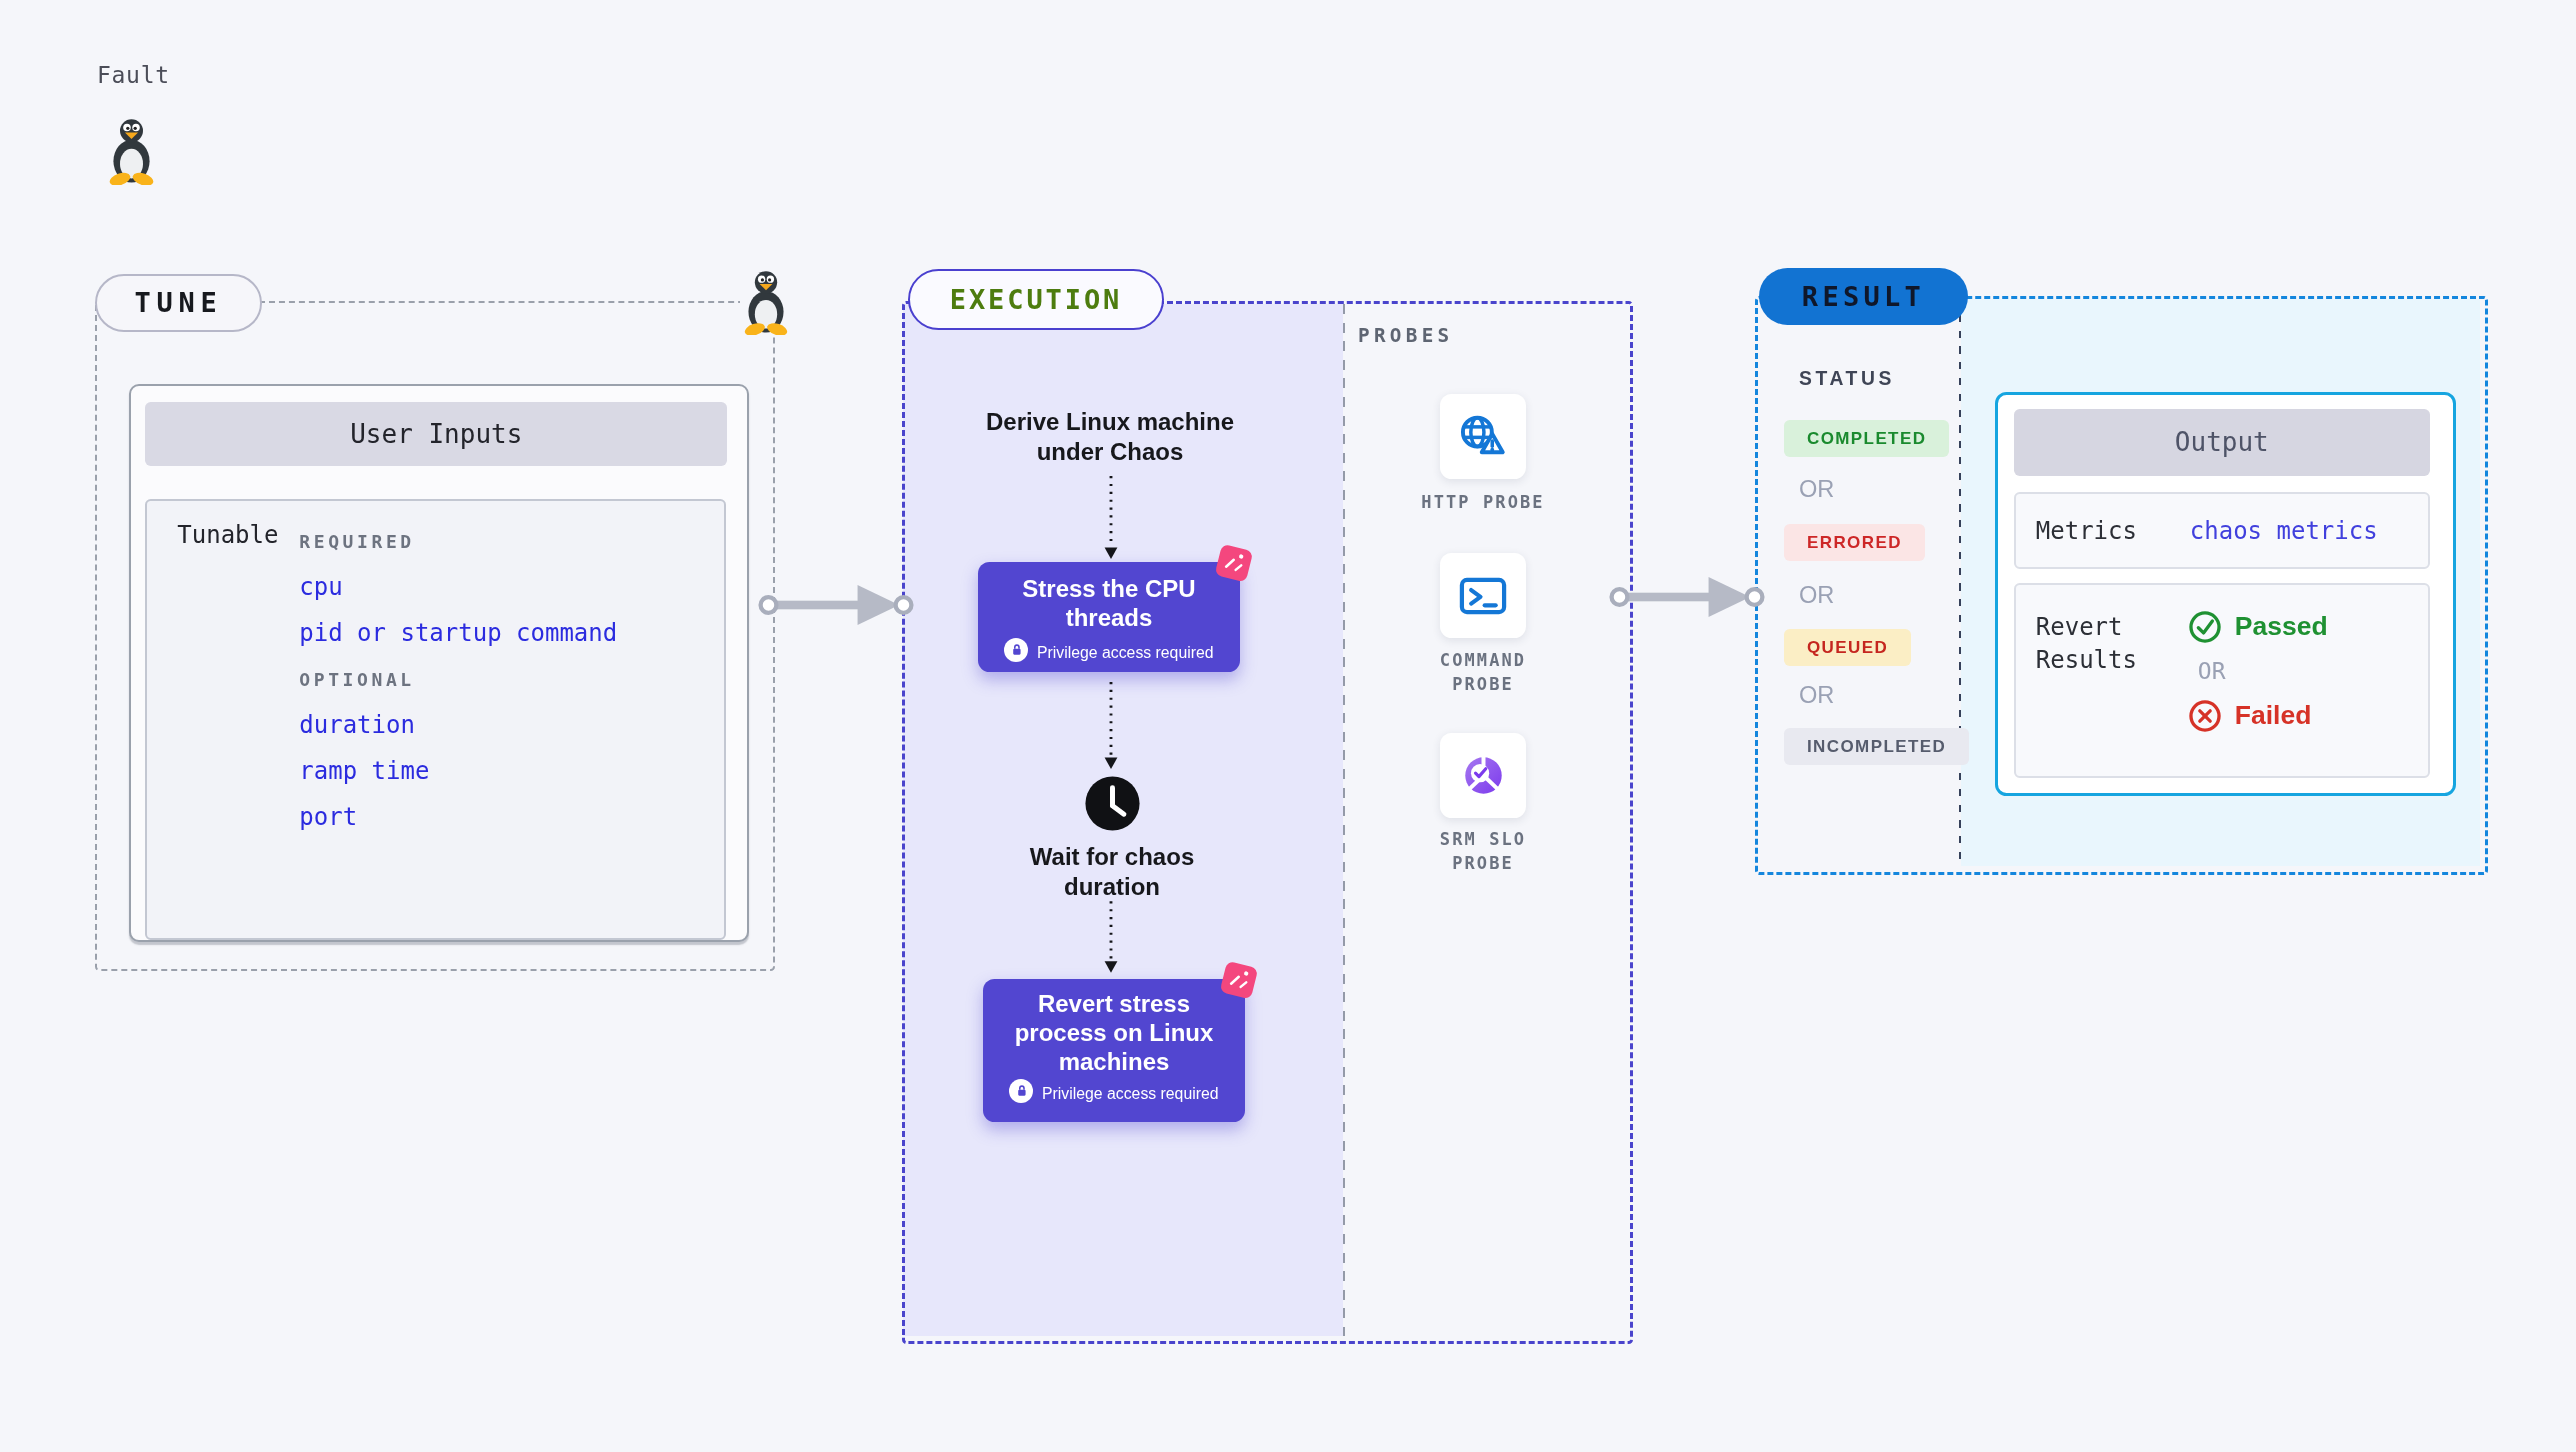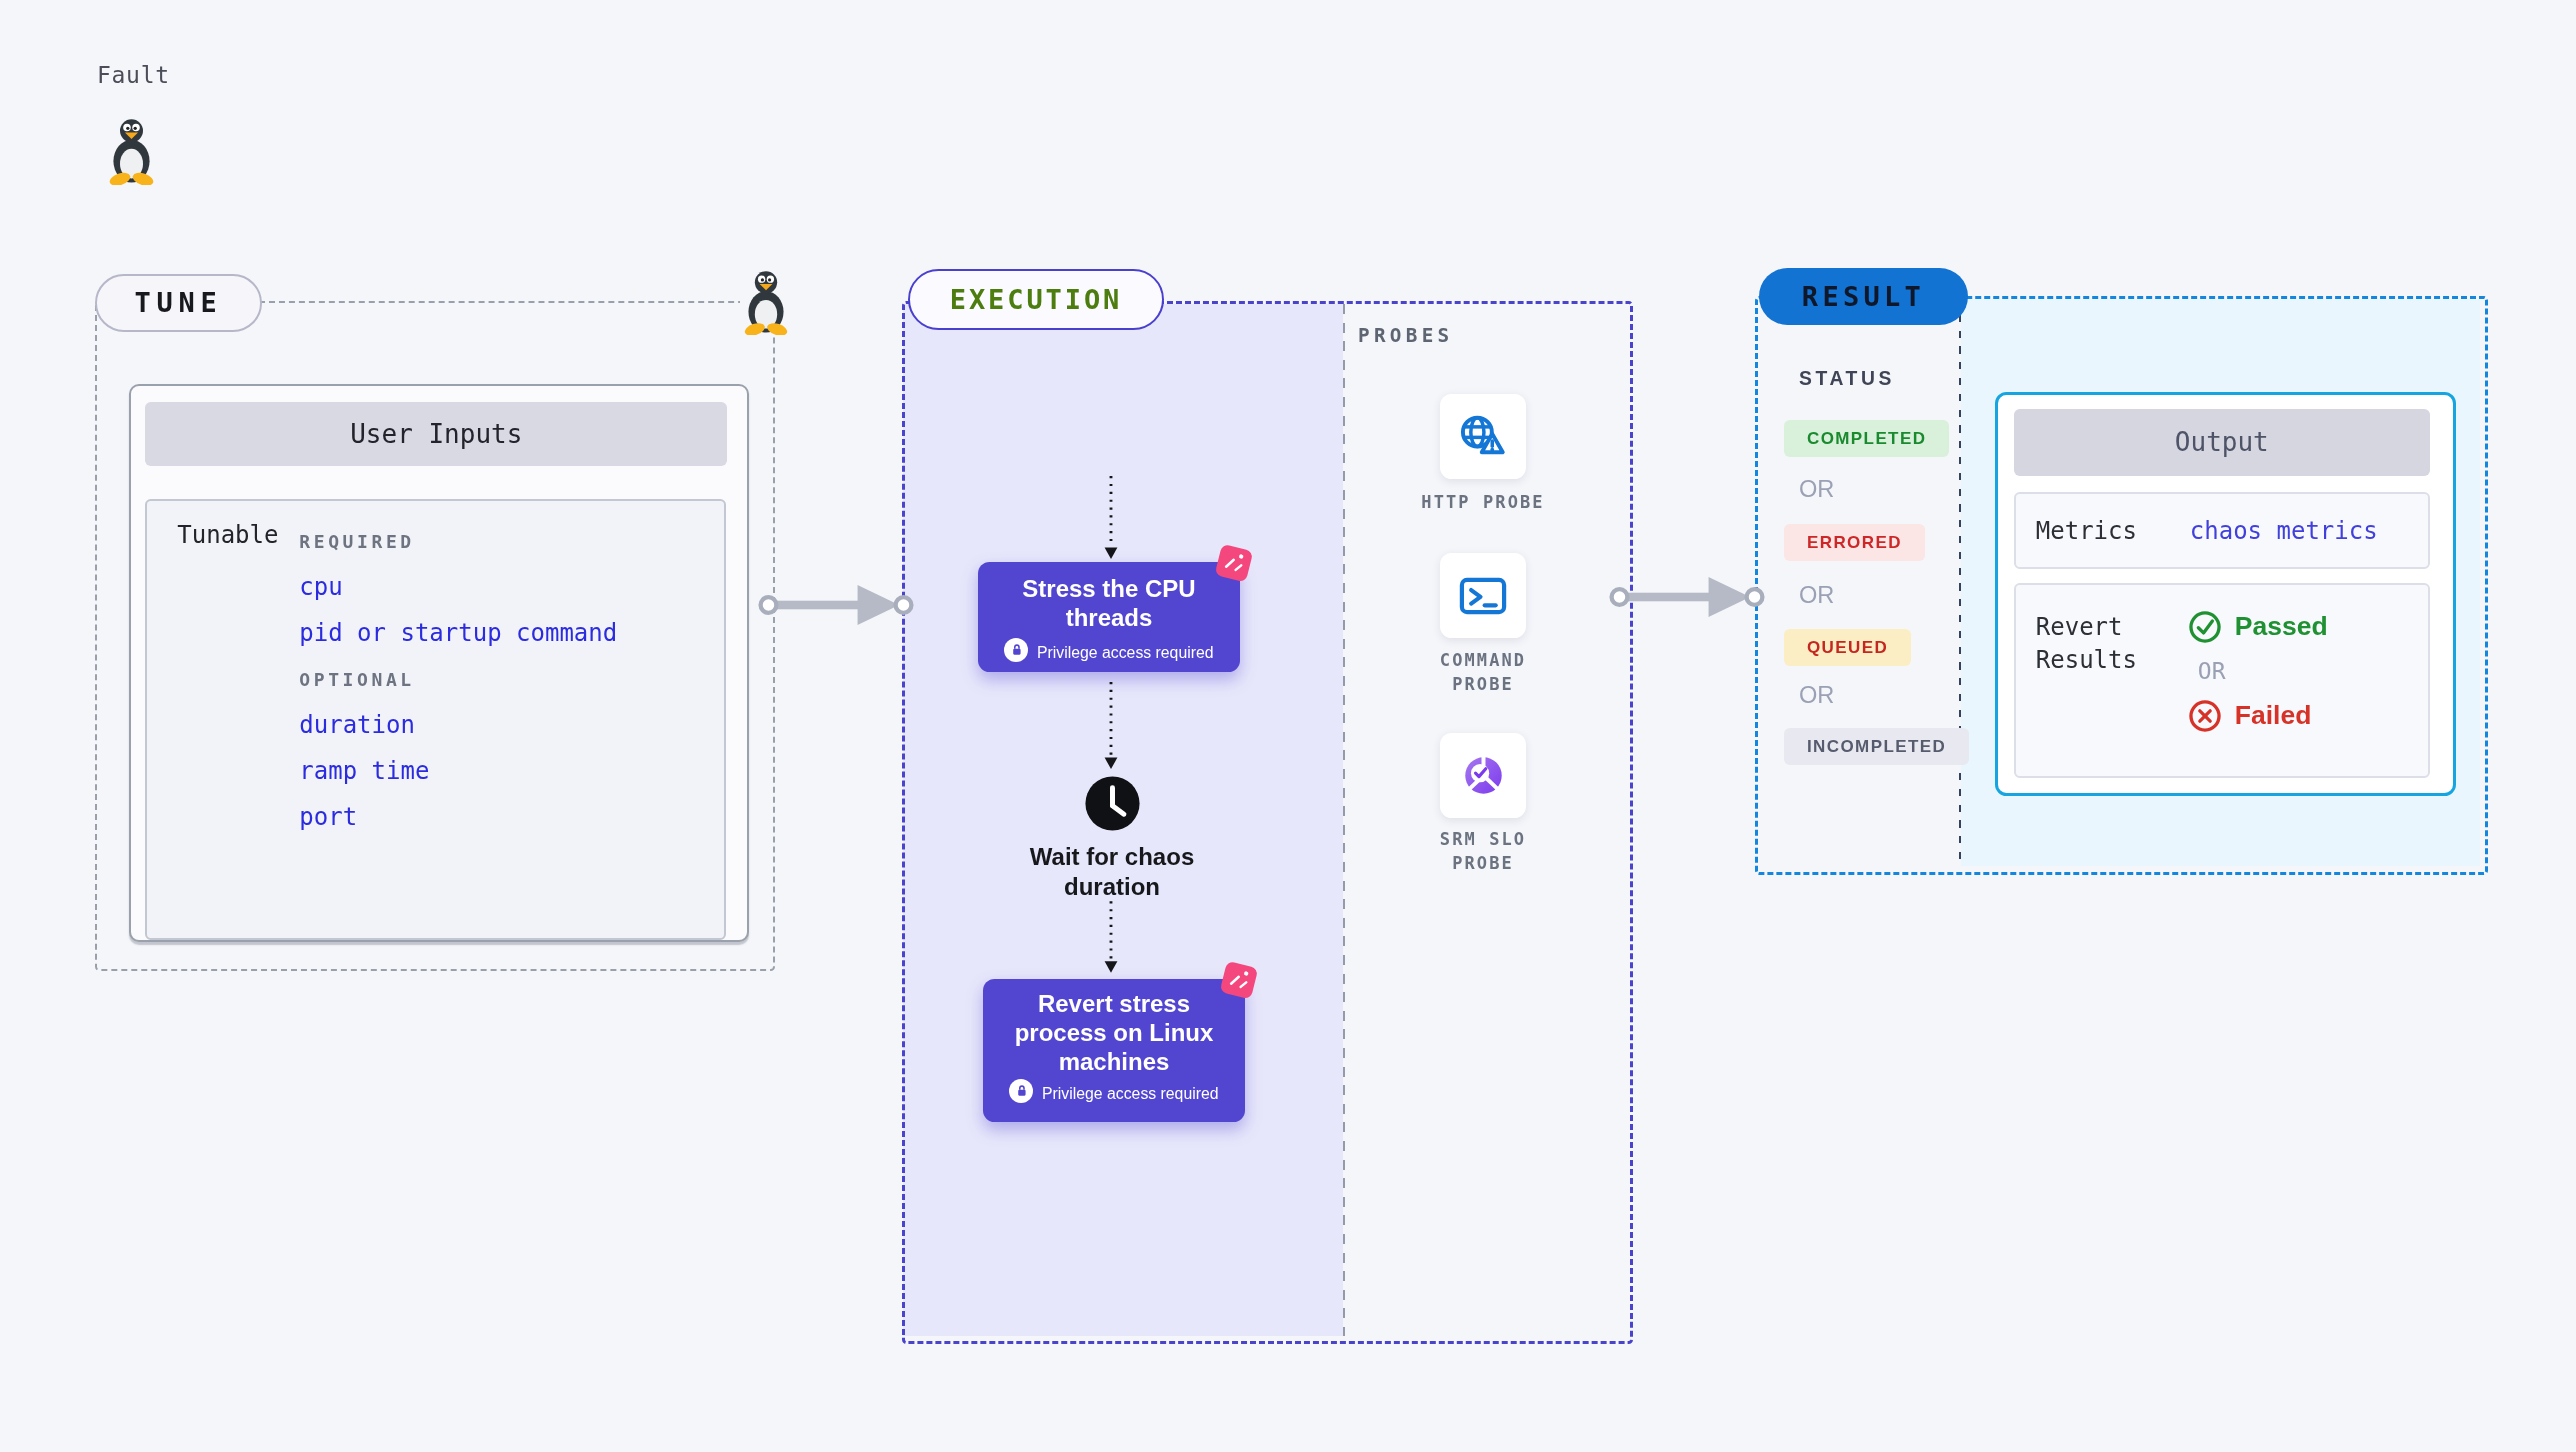--- a/index.html
+++ b/index.html
@@ -164,20 +164,21 @@
       <circle cx="16" cy="32" r="11" fill="#ffffff" stroke="#a9aebc" stroke-width="6"></circle>
       <circle cx="204" cy="32" r="11" fill="#ffffff" stroke="#a9aebc" stroke-width="6"></circle>
     </svg>
   </div>
 
   <div class="abs lavender"></div>
   <div class="abs exec-box"></div>
   <div class="abs exec-divider"></div>
   <div class="abs pill mono exec-pill">EXECUTION</div>
 
+  <div class="abs flow-text derive" style="z-index:2;">Derive Linux machine under Chaos</div>
 
   <div class="abs" style="left:1101px;top:476px;z-index:2;">
     <svg width="20" height="83" viewBox="0 0 28 116">
       <line x1="14" y1="0" x2="14" y2="98" stroke="#15161a" stroke-width="4" stroke-dasharray="3 8"></line>
       <polygon points="5,100 23,100 14,116" fill="#15161a"></polygon>
     </svg>
   </div>
 
   <div class="abs node stress">
     <div class="nt">Stress the CPU threads</div>

